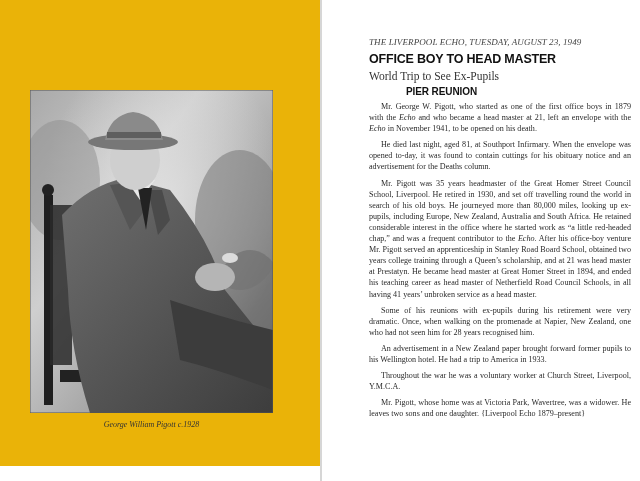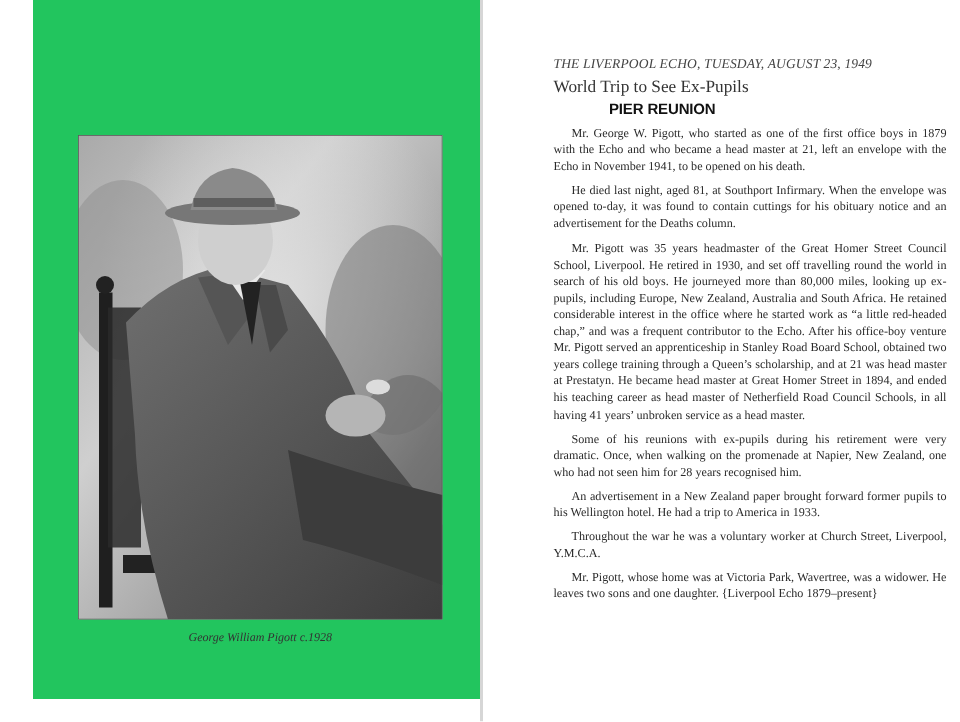--- a/index.html
+++ b/index.html
@@ -1,21 +1,21 @@
 <!DOCTYPE html>
 <html><head>
 <meta charset="utf-8">
 <style>
   html, body { margin: 0; padding: 0; }
   body {
     width: 640px; height: 481px; background: #ffffff; position: relative; overflow: hidden;
     font-family: "Liberation Serif", "DejaVu Serif", serif; color: #222;
   }
   .page-left {
-    position: absolute; left: 0; top: 0; width: 320px; height: 466px; background: #22c55e; margin-left: 22px;
+    position: absolute; left: 0; top: 0; width: 320px; height: 466px; background: #eab308;
   }
   .divider {
     position: absolute; left: 320px; top: 0; width: 2px; height: 481px; background: #d6d6d6;
   }
   .page-right {
     position: absolute; left: 322px; top: 0; width: 268px; height: 481px; background: #fff;
   }
   
   .photo {
     position: absolute; left: 30px; top: 90px; width: 243px; height: 323px;
@@ -36,21 +36,21 @@
   .subhead { font-size: 11.5px; color: #333; margin: 0 0 4px 0; }
   .section {
     font-family: "Liberation Sans", "DejaVu Sans", sans-serif; font-weight: bold; font-size: 10px;
     color: #111; margin: 0 0 4px 0; letter-spacing: -0.1px; padding-left: 37px;
   }
   .section.indent { padding-left: 14px; margin-top: 2px; }
   .para {
     font-size: 8.1px; line-height: 11.1px; text-align: justify; text-indent: 12px;
     margin: 0 0 5px 0; color: #2a2a2a;
   }
-  .para .ital { }
+  .para .ital { font-style: italic; }
 </style>
 </head>
 <body>
 
 <div class="page-left">
   <div class="photo">
     <svg viewBox="0 0 243 323" preserveAspectRatio="none">
       <defs>
         <linearGradient id="bg" x1="0" y1="0" x2="1" y2="1">
           <stop offset="0" stop-color="#a9a9a9"></stop>
@@ -101,20 +101,21 @@
     </svg>
   </div>
   <div class="caption">George William Pigott c.1928</div>
 </div>
 
 <div class="divider"></div>
 
 <div class="page-right">
   <div class="article">
     <div class="dateline">THE LIVERPOOL ECHO, TUESDAY, AUGUST 23, 1949</div>
+    <div class="headline">OFFICE BOY TO HEAD MASTER</div>
     <div class="subhead">World Trip to See Ex-Pupils</div>
     <div class="section">PIER REUNION</div>
 
     <p class="para"><span>Mr. George W. Pigott, who started as one of the first office boys in 1879 with the </span><span class="ital">Echo</span><span> and who became a head master at 21, left an envelope with the </span><span class="ital">Echo</span><span> in November 1941, to be opened on his death.</span></p>
 
     <p class="para">He died last night, aged 81, at Southport Infirmary. When the envelope was opened to-day, it was found to contain cuttings for his obituary notice and an advertisement for the Deaths column.</p>
 
     <p class="para"><span>Mr. Pigott was 35 years headmaster of the Great Homer Street Council School, Liverpool. He retired in 1930, and set off travelling round the world in search of his old boys. He journeyed more than 80,000 miles, looking up ex-pupils, including Europe, New Zealand, Australia and South Africa. He retained considerable interest in the office where he started work as “a little red-headed chap,” and was a frequent contributor to the </span><span class="ital">Echo</span><span>. After his office-boy venture Mr. Pigott served an apprenticeship in Stanley Road Board School, obtained two years college training through a Queen’s scholarship, and at 21 was head master at Prestatyn. He became head master at Great Homer Street in 1894, and ended his teaching career as head master of Netherfield Road Council Schools, in all having 41 years’ unbroken service as a head master.</span></p>
 
     <p class="para">Some of his reunions with ex-pupils during his retirement were very dramatic. Once, when walking on the promenade at Napier, New Zealand, one who had not seen him for 28 years recognised him.</p>

